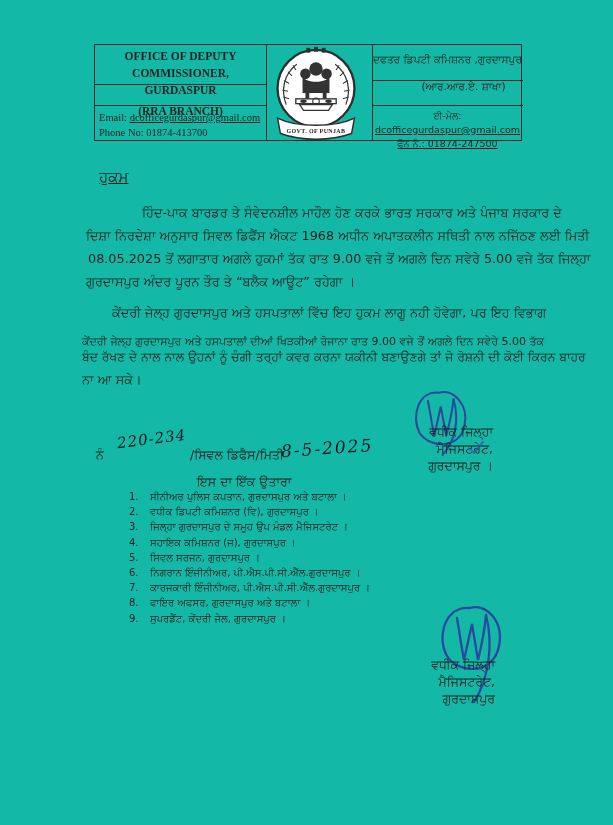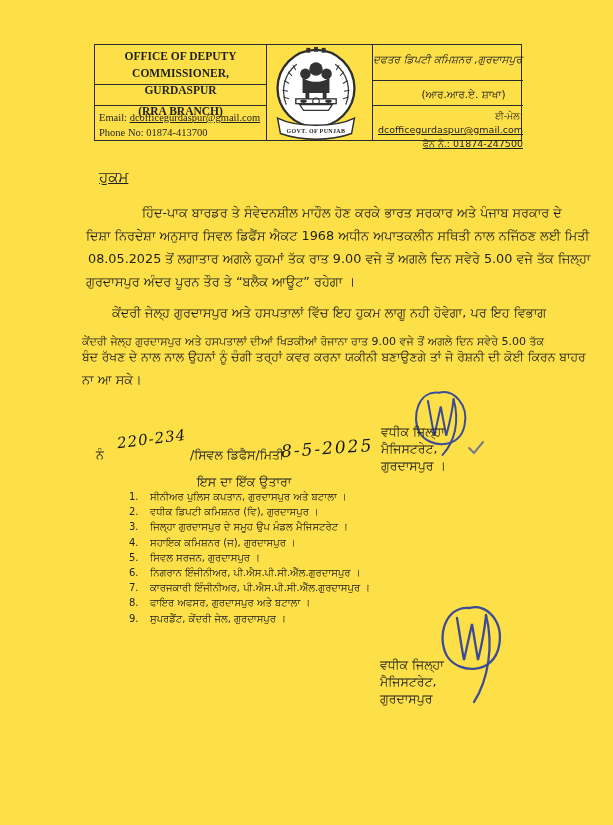--- a/index.html
+++ b/index.html
@@ -1,44 +1,44 @@
 <!DOCTYPE html>
 <html><head>
 <meta charset="utf-8">
 <style>
   * { margin:0; padding:0; box-sizing:border-box; }
   html,body { width:613px; height:825px; }
   body { background:#ffffff; font-family:"DejaVu Sans", sans-serif; color:#1f1f1f; }
-  .page { position:relative; width:613px; height:825px; background:#fde047; overflow:hidden; }
+  .page { position:relative; width:613px; height:825px; background:#14b8a6; overflow:hidden; }
 
   
   .lh-box { position:absolute; left:94px; top:44px; width:428px; height:97px;
             border:1.6px solid #2a2a2a; }
   .lh-vline { position:absolute; top:0; width:1.4px; height:100%; background:#2a2a2a; }
   .lh-hline { position:absolute; height:1.3px; background:#2a2a2a; }
   .lh-left { position:absolute; left:0; top:0; width:171px; height:100%;
              font-family:"Liberation Serif", serif; }
   .lh-left .title { text-align:center; font-weight:bold; font-size:11.5px;
                     line-height:17px; padding-top:3px; }
   .lh-left .branch { text-align:center; font-weight:bold; font-size:11.5px;
                      padding-top:19px; }
   .lh-left .contact { font-size:10.5px; line-height:15px; padding:4px 0 0 4px; }
   .lh-right { position:absolute; left:277px; top:0; width:151px; height:100%;
               font-size:10.5px; }
-  .lh-right .title { text-align:center; padding-top:8px; font-size:10.5px;font-style:italic; }
+  .lh-right .title { text-align:center; padding-top:8px; font-size:10.5px; }
   .lh-right .branch { text-align:center; padding-top:7px; font-size:10.5px; }
-  .lh-right .contact { text-align:right; font-size:9.5px; line-height:14px; padding-top:3px; }
+  .lh-right .contact { text-align:center; font-size:9.5px; line-height:14px; padding-top:3px; }
   .u { text-decoration:underline; }
   .emblem { position:absolute; left:267px; top:45px; width:98px; height:100px; }
 
   
   .heading { position:absolute; left:99px; top:168px; font-size:15px;
              text-decoration:underline; }
   .pline { position:absolute; white-space:nowrap; font-size:12.8px; }
-  .sigtext { position:absolute; text-align:left; font-size:12.5px; line-height:17px; }
+  .sigtext { position:absolute; text-align:right; font-size:12.5px; line-height:17px; }
   .handwriting { position:absolute; font-family:"DejaVu Serif", serif; font-style:italic;
                  color:#15151a; white-space:nowrap; }
   .refline { position:absolute; font-size:12.5px; white-space:nowrap; }
   .copy-head { position:absolute; left:197px; top:474px; font-size:12.5px; }
   .list { position:absolute; left:129px; top:489px; font-size:10px; }
   .list-row { height:15.2px; line-height:15.2px; white-space:nowrap; }
   .list-no { display:inline-block; width:21px; }
   .sig-svg { position:absolute; }
   .checkmark { position:absolute; }
 </style>
@@ -61,21 +61,21 @@
       <div class="lh-hline" style="left:0;top:60px;width:171px;"></div>
       <div class="contact" style="position:absolute;top:61px;width:100%;">
         <div><span>Email: </span><span class="u">dcofficegurdaspur@gmail.com</span></div>
         <div>Phone No: 01874-413700</div>
       </div>
     </div>
 
     <div class="lh-right">
       <div class="title">ਦਫਤਰ ਡਿਪਟੀ ਕਮਿਸ਼ਨਰ ,ਗੁਰਦਾਸਪੁਰ</div>
       <div class="lh-hline" style="left:0;top:35px;width:151px;"></div>
-      <div class="branch" style="position:absolute;top:36px;width:100%;padding-left:32px;">(ਆਰ.ਆਰ.ਏ. ਸ਼ਾਖਾ)</div>
+      <div class="branch" style="position:absolute;top:28px;width:100%;padding-left:32px;">(ਆਰ.ਆਰ.ਏ. ਸ਼ਾਖਾ)</div>
       <div class="lh-hline" style="left:0;top:60px;width:151px;"></div>
       <div class="contact" style="position:absolute;top:61px;width:100%;">
         <div><span>ਈ-ਮੇਲ: </span><span class="u">dcofficegurdaspur@gmail.com</span></div>
         <div class="u">ਫੋਨ ਨੰ.: 01874-247500</div>
       </div>
     </div>
   </div>
 
   <svg class="emblem" viewBox="0 0 100 104">
     <circle cx="50" cy="45" r="40" fill="#ffffff" stroke="#2e2e2e" stroke-width="2.4"></circle>

